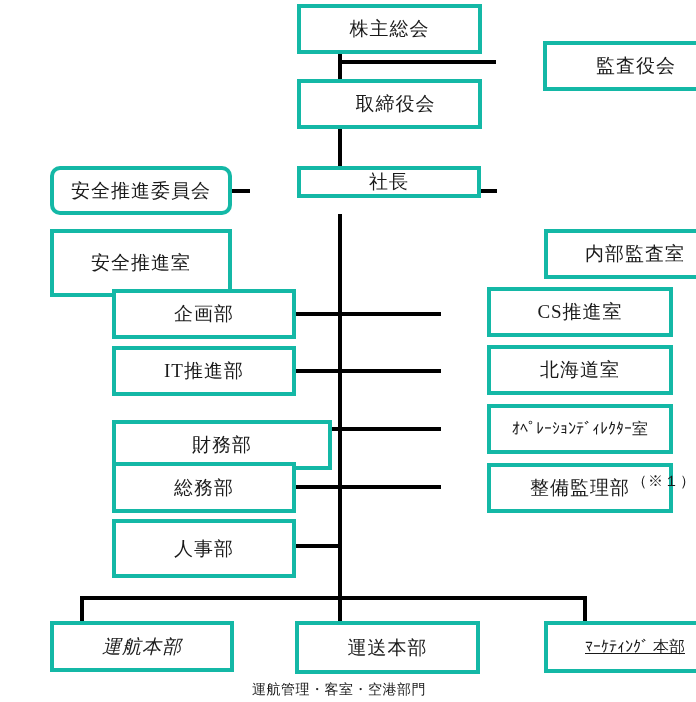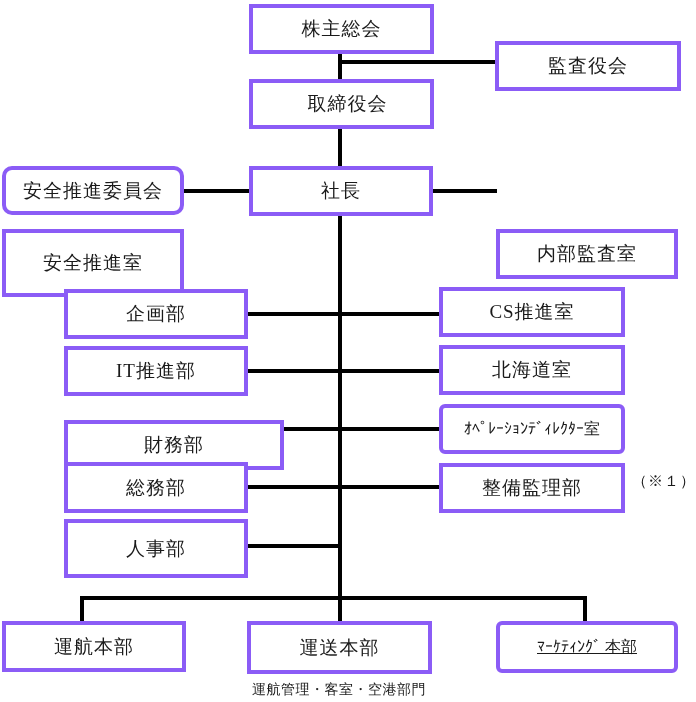--- a/index.html
+++ b/index.html
@@ -8,30 +8,31 @@
     width: 696px;
     height: 702px;
     background: #ffffff;
     font-family: "Liberation Serif", serif;
     color: #1a1a1a;
     overflow: hidden;
   }
   .box {
     position: absolute;
     box-sizing: border-box;
-    border: 4px solid #8b5cf6;
+    border: 4px solid #14b8a6;
     background: #ffffff;
     display: flex;
     align-items: center;
     justify-content: center;
     font-size: 19px;
     letter-spacing: 1px;
     white-space: nowrap;
+    margin-left: 48px;
   }
-  .box.sm { font-size: 16px; letter-spacing: 0; border-radius: 6px; }
+  .box.sm { font-size: 16px; letter-spacing: 0; }
   .line { position: absolute; background: #000000; }
   .note {
     position: absolute;
     font-size: 15px;
     letter-spacing: 1px;
     white-space: nowrap;
   }
   .caption {
     position: absolute;
     font-size: 14px;
@@ -56,32 +57,32 @@
   <div class="line" style="left:246px; top:485px; width:195px; height:4px;"></div>
   <div class="line" style="left:246px; top:544px; width:94px;  height:4px;"></div>
   <div class="line" style="left:80px;  top:596px; width:507px; height:4px;"></div>
   <div class="line" style="left:80px;  top:596px; width:4px;   height:27px;"></div>
   <div class="line" style="left:583px; top:596px; width:4px;   height:27px;"></div>
 
   <div class="box" style="left:249px; top:4px;   width:185px; height:50px;">株主総会</div>
   <div class="box" style="left:495px; top:41px;  width:186px; height:50px;">監査役会</div>
   <div class="box" style="left:249px; top:79px;  width:185px; height:50px;padding-left:12px;">取締役会</div>
   <div class="box" style="left:2px;   top:166px; width:182px; height:49px;border-radius:10px;">安全推進委員会</div>
-  <div class="box" style="left:249px; top:166px; width:184px; height:50px;">社長</div>
+  <div class="box" style="left:249px; top:166px; width:184px; height:32px;">社長</div>
   <div class="box" style="left:2px;   top:229px; width:182px; height:68px;">安全推進室</div>
   <div class="box" style="left:496px; top:229px; width:182px; height:50px;">内部監査室</div>
   <div class="box" style="left:64px;  top:289px; width:184px; height:50px;">企画部</div>
   <div class="box" style="left:439px; top:287px; width:186px; height:50px;">CS推進室</div>
   <div class="box" style="left:64px;  top:346px; width:184px; height:50px;">IT推進部</div>
   <div class="box" style="left:439px; top:345px; width:186px; height:50px;">北海道室</div>
   <div class="box" style="left:64px;  top:420px; width:220px; height:50px;">財務部</div>
   <div class="box sm" style="left:439px; top:404px; width:186px; height:50px;">ｵﾍﾟﾚｰｼｮﾝﾃﾞｨﾚｸﾀｰ室</div>
   <div class="box" style="left:64px;  top:462px; width:184px; height:51px;">総務部</div>
   <div class="box" style="left:439px; top:463px; width:186px; height:50px;">整備監理部</div>
   <div class="box" style="left:64px;  top:519px; width:184px; height:59px;">人事部</div>
-  <div class="box" style="left:2px;   top:621px; width:184px; height:51px;">運航本部</div>
+  <div class="box" style="left:2px;   top:621px; width:184px; height:51px;font-style:italic;">運航本部</div>
   <div class="box" style="left:247px; top:621px; width:185px; height:53px;">運送本部</div>
   <div class="box sm" style="left:496px; top:621px; width:182px; height:52px;text-decoration:underline;">ﾏｰｹﾃｨﾝｸﾞ 本部</div>
 
   <div class="note" style="left:632px; top:472px;">（※１）</div>
   <div class="caption" style="left:252px; top:681px;">運航管理・客室・空港部門</div>
 
 </div>
 
 </body></html>

